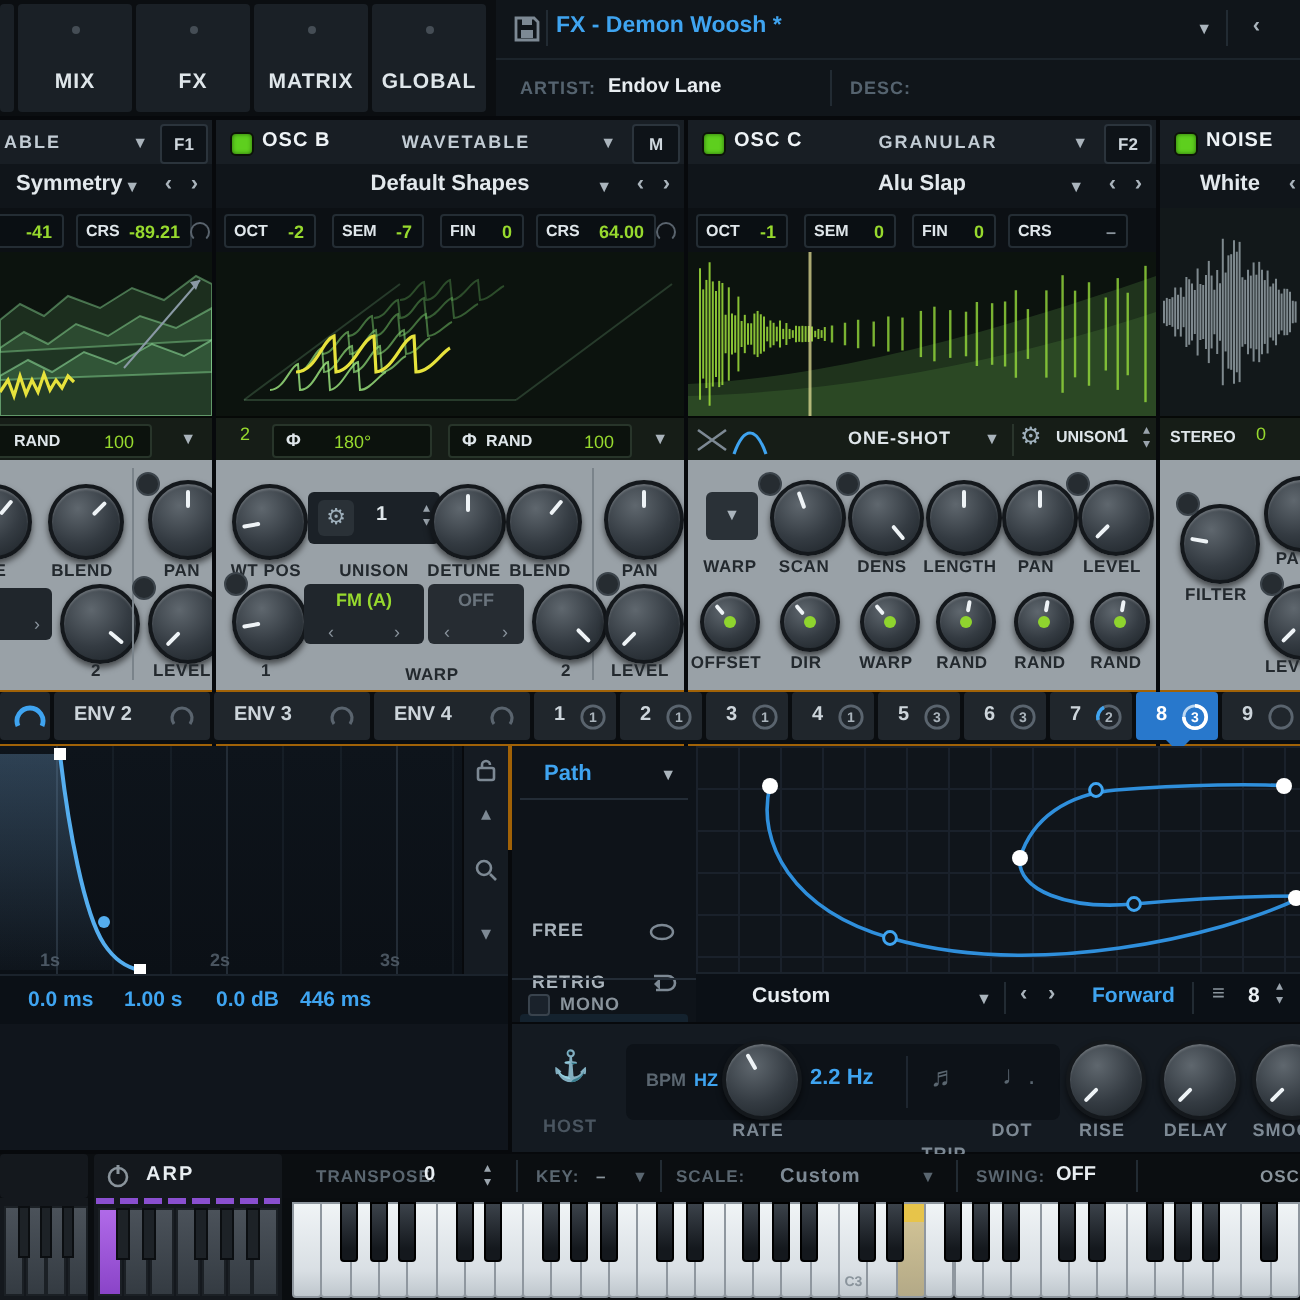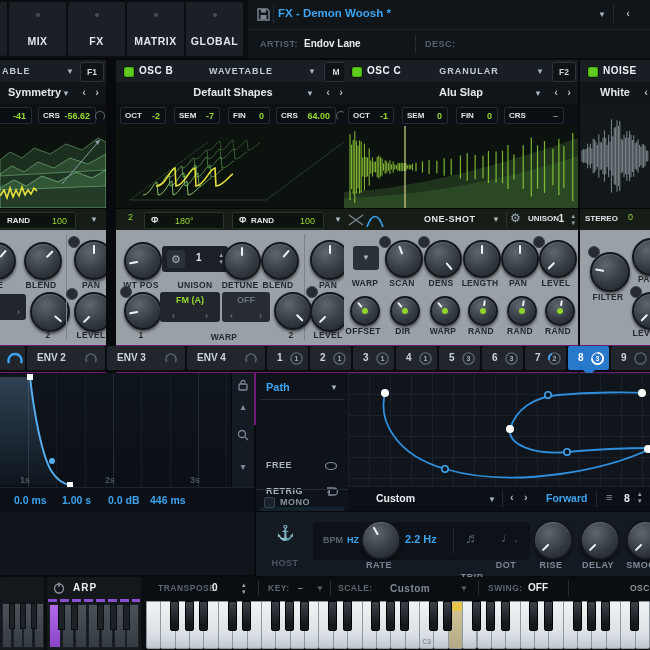--- a/index.html
+++ b/index.html
@@ -11,21 +11,21 @@
   .top-tab{position:absolute;top:2px;height:54px;background:#1a2026;border-radius:2px;}
   .top-tab .dot{position:absolute;left:50%;top:11px;width:4px;height:4px;margin-left:-2px;border-radius:50%;background:#454d55;}
   .top-tab .tlabel{position:absolute;left:0;right:0;top:33px;text-align:center;font-size:10.5px;font-weight:bold;color:#dfe6ea;letter-spacing:.5px;}
   #preset-panel{position:absolute;left:248px;top:0;width:402px;height:58px;background:#10151a;}
   #preset-row1{position:absolute;left:0;top:0;right:0;height:29px;border-bottom:1px solid #1c242b;}
   #preset-name{position:absolute;left:30px;top:7px;font-size:11.5px;font-weight:bold;color:#3fa4f0;}
   #artist-row{position:absolute;left:0;top:30px;right:0;height:28px;}
   .dim-label{color:#55636f;font-size:9px;font-weight:bold;letter-spacing:.5px;}
   .vdiv{position:absolute;width:1px;background:#222b33;}
   
-  .osc-panel{position:absolute;top:60px;height:365px;background:#701a75;overflow:hidden;}
+  .osc-panel{position:absolute;top:60px;height:365px;background:#a16207;overflow:hidden;}
   .osc-head{position:absolute;left:0;top:0;right:0;height:22px;background:#181e24;}
   .led{position:absolute;left:7px;top:6px;width:10px;height:10px;border-radius:3px;background:#5ecf1e;box-shadow:inset 0 0 2px #2a6a0a;border:1px solid #0c1208;}
   .osc-name{position:absolute;left:23px;top:5px;font-size:10px;font-weight:bold;color:#eef3f6;letter-spacing:.5px;}
   .osc-type{position:absolute;top:6px;font-size:9px;font-weight:bold;color:#c2ccd4;letter-spacing:1px;text-align:center;}
   .slot-btn{position:absolute;top:2px;right:2px;width:22px;height:18px;background:#0e1318;border:1px solid #2b343c;border-radius:2px;color:#cfd7dd;font-size:8.5px;font-weight:bold;text-align:center;line-height:18px;}
   .dd{color:#aab4bc;font-size:8px;}
   .nav{color:#aab4bc;font-size:11px;font-weight:bold;}
   .preset-row{position:absolute;left:0;top:22px;right:0;height:22px;background:#10151a;border-bottom:1px solid #07090c;}
   .preset-name{position:absolute;left:0;right:0;top:4px;text-align:center;font-size:11px;font-weight:bold;color:#e2e8ec;}
   .pitch-row{position:absolute;left:0;top:44px;right:0;height:22px;background:#0c1014;}
@@ -155,21 +155,21 @@
       <span class="abs dd" style="right:36px;top:7px">▼</span>
       <span class="abs nav" style="right:20px;top:4px">‹</span>
       <span class="abs nav" style="right:7px;top:4px">›</span>
     </div>
     <div class="pitch-row">
       <div class="pbox" style="left:-14px;width:44px">
         <span class="pv">-41</span>
         </div>
       <div class="pbox" style="left:38px;width:56px">
         <span class="pl">CRS</span>
-          <span class="pv">-56.62</span>
+          <span class="pv">-89.21</span>
         </div>
       <span class="ring-ic" style="right:1px"></span>
     </div>
     <div class="osc-display">
       <svg width="106" height="82" viewBox="0 0 106 82">
         <path d="M0,34 L10,26 22,32 34,22 50,28 66,18 82,24 98,12 106,16 L106,44 0,50 Z" fill="rgba(110,190,120,.16)" stroke="rgba(140,220,150,.45)" stroke-width="1"></path>
         <path d="M0,48 L12,40 24,46 38,36 54,42 70,32 88,38 106,28 L106,60 0,64 Z" fill="rgba(110,190,120,.20)" stroke="rgba(140,220,150,.5)" stroke-width="1"></path>
         <path d="M0,62 L14,54 26,60 42,50 58,56 76,46 92,52 106,44 L106,82 0,82 Z" fill="rgba(110,190,120,.24)" stroke="rgba(150,230,160,.55)" stroke-width="1"></path>
         <path d="M0,70 l4,-6 3,8 3,-10 3,9 3,-7 3,6 3,-9 3,8 3,-5 3,4 3,-6 3,3" fill="none" stroke="#e6e23c" stroke-width="1.6"></path>
         <line x1="62" y1="58" x2="100" y2="14" stroke="#8a99a5" stroke-width="1"></line>
@@ -206,21 +206,21 @@
       <div class="klabel" style="left:32px;top:100px;width:32px">2</div>
       <div class="modflag" style="left:66px;top:58px"></div>
       <div class="knob" style="left:74px;top:62px;width:36px;height:36px;--r:-135deg">
           <div class="ptr"></div>
         </div>
       <div class="klabel" style="left:72px;top:100px;width:38px">LEVEL</div>
       <div class="abs" style="left:66px;top:4px;width:1px;height:106px;background:#7a838a"></div>
     </div>
   </div>
 
-  <div class="osc-panel" style="left:116px;width:234px">
+  <div class="osc-panel" style="left:108px;width:234px">
     <div class="osc-head">
       <span class="led"></span>
       <span class="osc-name">OSC B</span>
       <span class="osc-type" style="left:70px;width:110px">WAVETABLE</span>
       <span class="abs dd" style="right:34px;top:7px">▼</span>
       <span class="slot-btn">M</span>
     </div>
     <div class="preset-row">
       <span class="preset-name">Default Shapes</span>
       <span class="abs dd" style="right:36px;top:7px">▼</span>
@@ -718,21 +718,21 @@
     <div id="env-values">
       <span class="env-val" style="left:14px">0.0 ms</span>
       <span class="env-val" style="left:62px">1.00 s</span>
       <span class="env-val" style="left:108px">0.0 dB</span>
       <span class="env-val" style="left:150px">446 ms</span>
     </div>
   </div>
 
   <div id="lfo-panel">
     <div id="lfo-menu">
-      <span class="abs" style="left:10px;top:8px;font-size:11px;font-weight:bold;color:#3fa4f0">Path</span>
+      <span class="abs" style="left:16px;top:8px;font-size:11px;font-weight:bold;color:#3fa4f0">Path</span>
       <span class="abs dd" style="right:10px;top:10px">▼</span>
       <div class="abs" style="left:4px;top:26px;width:84px;height:1px;background:#232c36"></div>
       <div class="lmode" style="top:34px">
         <span class="ml">FREE</span>
         <svg class="abs" style="right:6px;top:6px" width="14" height="10" viewBox="0 0 14 10">
           <ellipse cx="7" cy="5" rx="5.5" ry="3.5" fill="none" stroke="#7d8994" stroke-width="1.2"></ellipse>
           </svg>
       </div>
       <div class="lmode" style="top:60px">
         <span class="ml">RETRIG</span>

